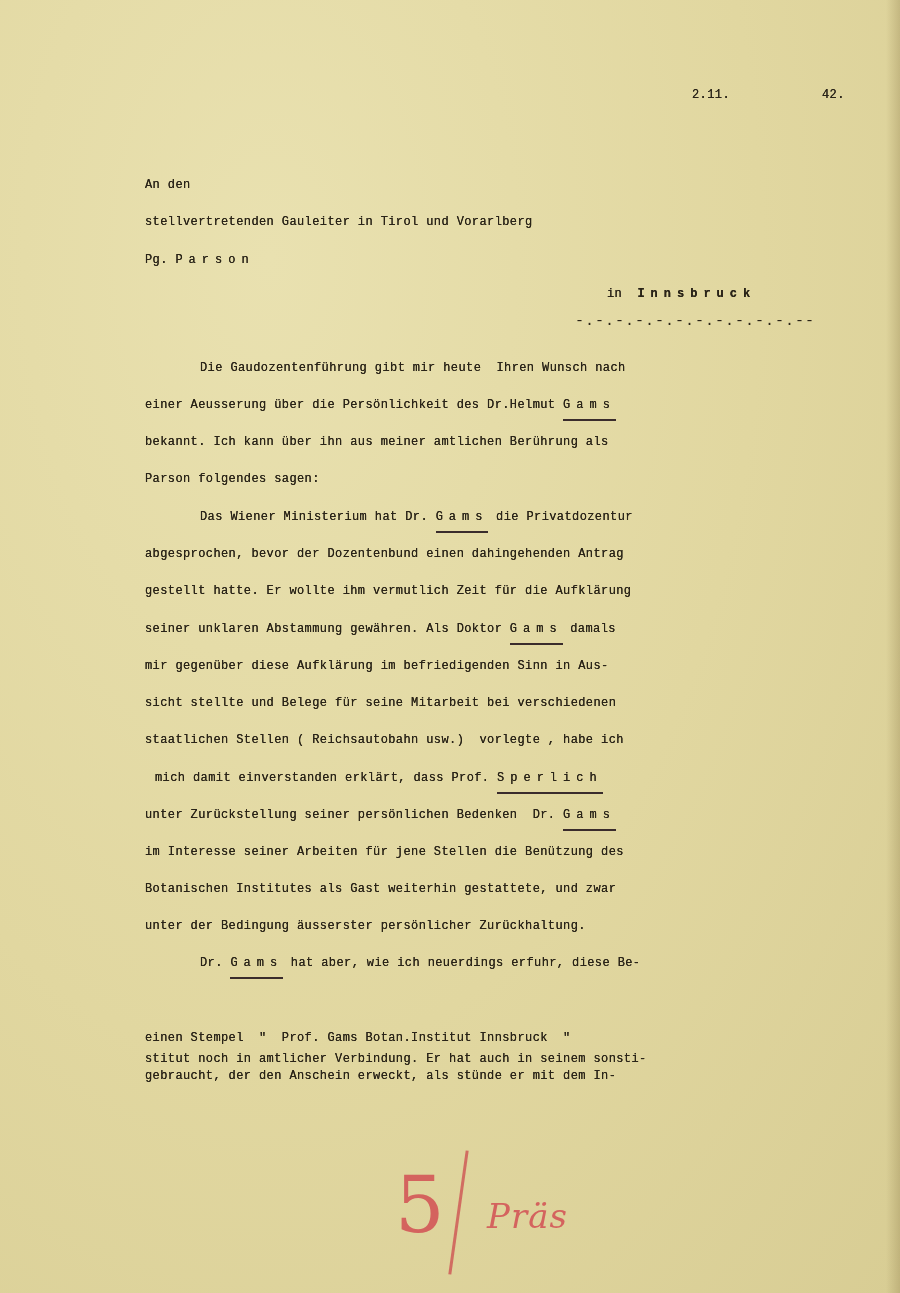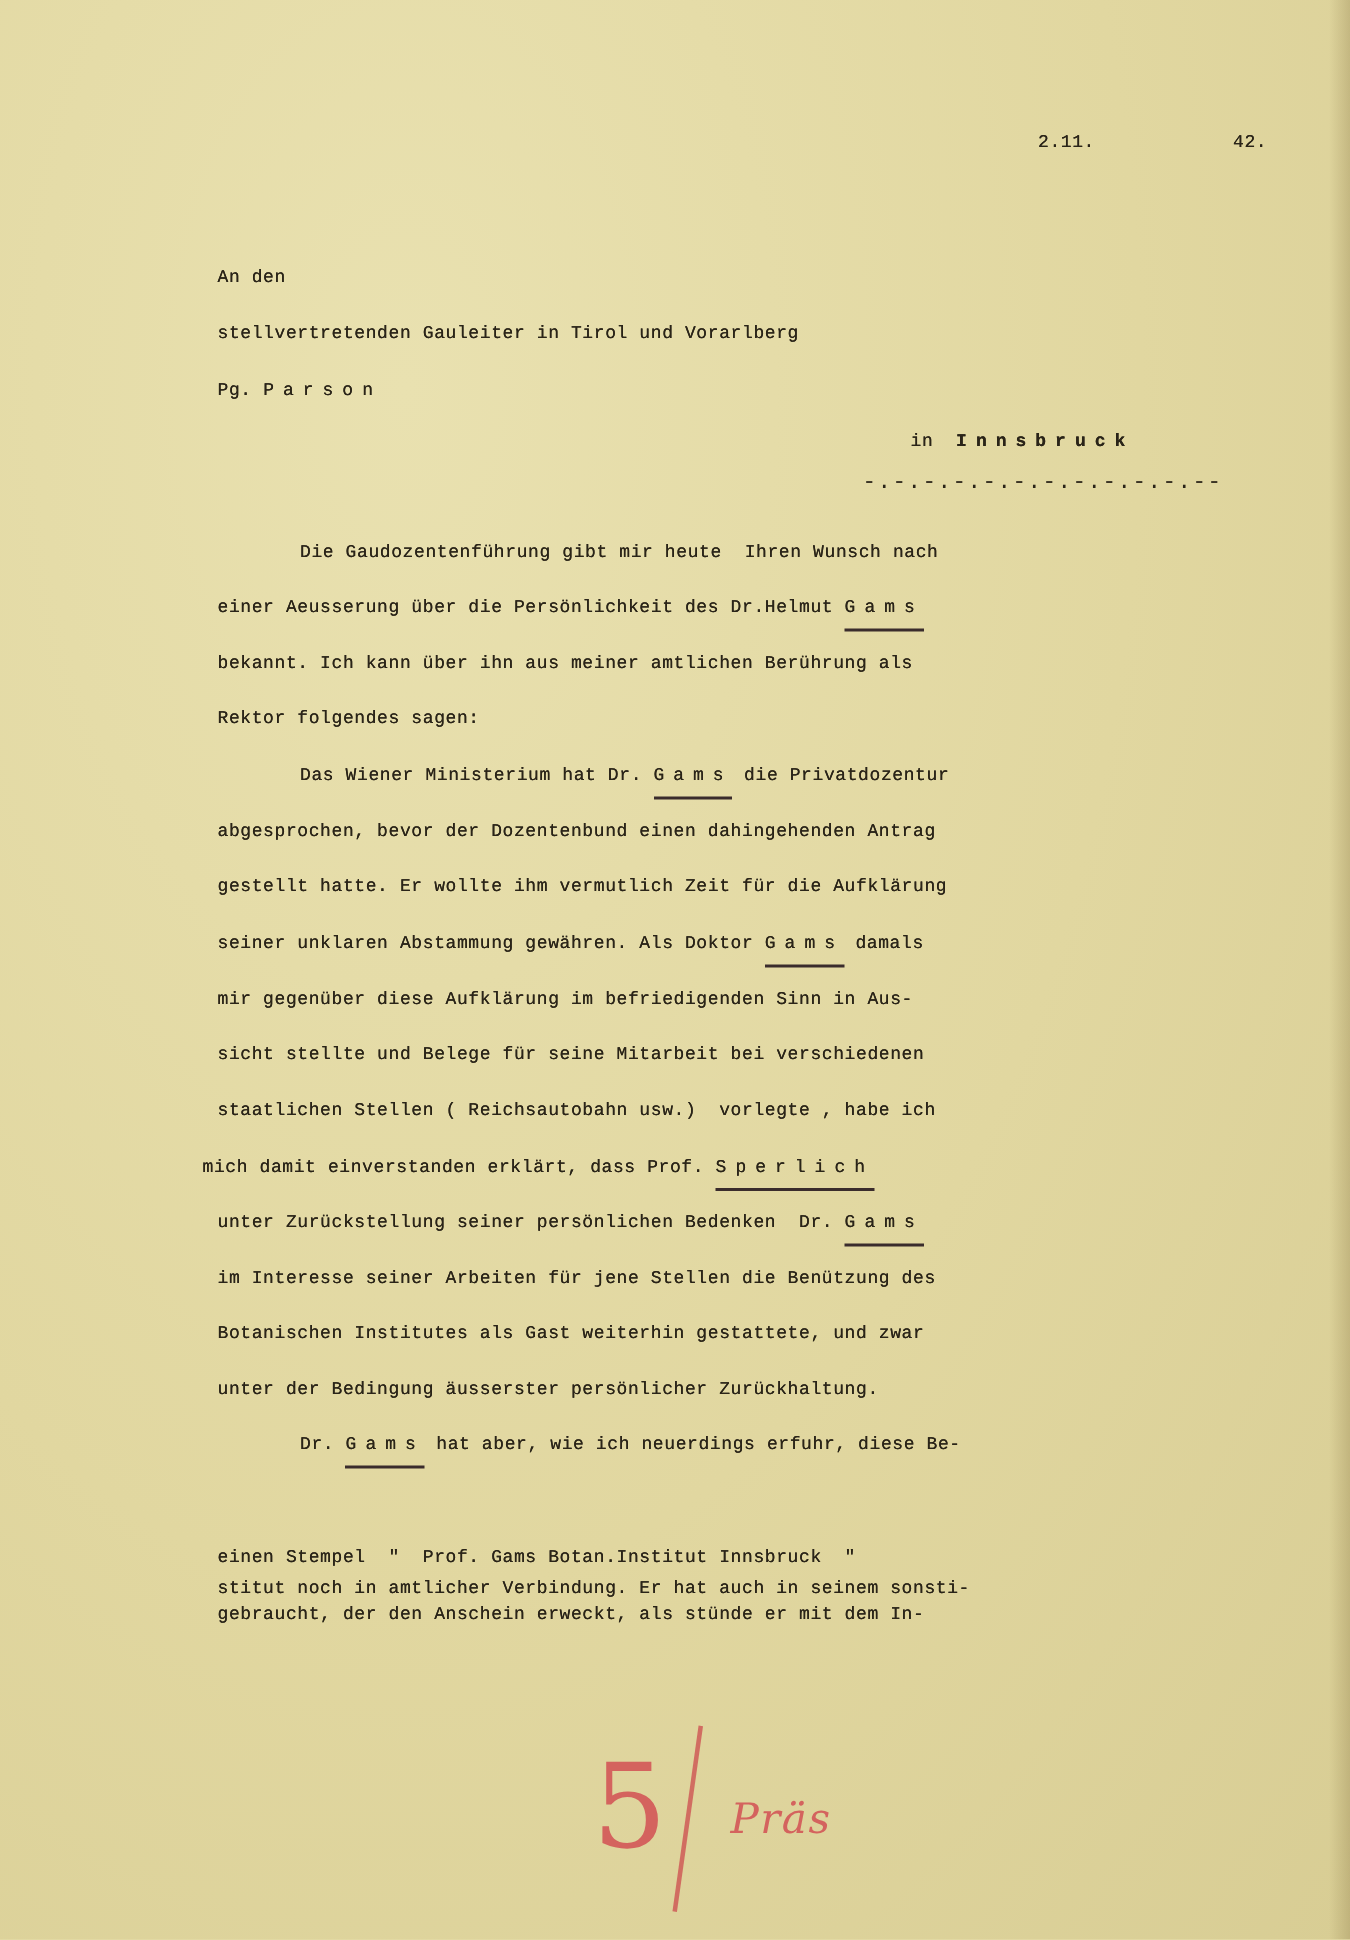--- a/index.html
+++ b/index.html
@@ -27,21 +27,21 @@
   .dashline {
     position: absolute; left: 575px; top: 313px; font-size: 15px;
     letter-spacing: 1px; white-space: pre;
   }
   .annotation {
     position: absolute; left: 395px; top: 1160px; width: 200px; height: 110px;
   }
   .annotation-text {
     position: absolute; left: 92px; top: 36px;
     font-family: "DejaVu Serif", serif; font-style: italic;
-    font-size: 28px; color: #d4635e; letter-spacing: 1px;
+    font-size: 34px; color: #d4635e; letter-spacing: 1px;
   }
   .annotation-number {
     position: absolute; left: 0px; top: 0px;
     font-family: "DejaVu Serif", serif; font-size: 78px;
     color: #d4635e; font-weight: 300;
   }
   .annotation-slash {
     position: absolute; left: 62px; top: -10px; width: 3px; height: 125px;
     background: #cf5b57; transform: rotate(8deg); opacity: 0.85;
   }
@@ -56,30 +56,30 @@
 
   <div class="line" style="left:145px; top:178px;">An den</div>
   <div class="line" style="left:145px; top:215px;">stellvertretenden Gauleiter in Tirol und Vorarlberg</div>
   <div class="line" style="left:145px; top:253px;"><span>Pg.</span> <span class="spaced">Parson</span></div>
   <div class="line" style="left:607px; top:287px;"><span>in</span>  <span class="spaced" style="font-weight:bold;margin-top:20px;">Innsbruck</span></div>
   <div class="dashline">-.-.-.-.-.-.-.-.-.-.-.--</div>
 
   <div class="line" style="left:200px; top:361px;">Die Gaudozentenführung gibt mir heute  Ihren Wunsch nach</div>
   <div class="line" style="left:145px; top:398px;"><span>einer Aeusserung über die Persönlichkeit des Dr.Helmut </span><span class="spaced ul">Gams</span></div>
   <div class="line" style="left:145px; top:435px;">bekannt. Ich kann über ihn aus meiner amtlichen Berührung als</div>
-  <div class="line" style="left:145px; top:472px;">Rektor folgendes sagen:</div>
+  <div class="line" style="left:145px; top:472px;">Parson folgendes sagen:</div>
 
   <div class="line" style="left:200px; top:510px;"><span>Das Wiener Ministerium hat Dr. </span><span class="spaced ul">Gams</span><span> die Privatdozentur</span></div>
   <div class="line" style="left:145px; top:547px;">abgesprochen, bevor der Dozentenbund einen dahingehenden Antrag</div>
   <div class="line" style="left:145px; top:622px;"><span>seiner unklaren Abstammung gewähren. Als Doktor </span><span class="spaced ul">Gams</span><span> damals</span></div>
   <div class="line" style="left:145px; top:584px;">gestellt hatte. Er wollte ihm vermutlich Zeit für die Aufklärung</div>
   <div class="line" style="left:145px; top:659px;">mir gegenüber diese Aufklärung im befriedigenden Sinn in Aus-</div>
   <div class="line" style="left:145px; top:696px;">sicht stellte und Belege für seine Mitarbeit bei verschiedenen</div>
   <div class="line" style="left:145px; top:733px;">staatlichen Stellen ( Reichsautobahn usw.)  vorlegte , habe ich</div>
-  <div class="line" style="left:135px; top:771px;"><span>mich damit einverstanden erklärt, dass Prof. </span><span class="spaced ul">Sperlich</span></div>
+  <div class="line" style="left:155px; top:771px;"><span>mich damit einverstanden erklärt, dass Prof. </span><span class="spaced ul">Sperlich</span></div>
   <div class="line" style="left:145px; top:808px;"><span>unter Zurückstellung seiner persönlichen Bedenken  Dr. </span><span class="spaced ul">Gams</span></div>
   <div class="line" style="left:145px; top:845px;">im Interesse seiner Arbeiten für jene Stellen die Benützung des</div>
   <div class="line" style="left:145px; top:882px;">Botanischen Institutes als Gast weiterhin gestattete, und zwar</div>
   <div class="line" style="left:145px; top:919px;">unter der Bedingung äusserster persönlicher Zurückhaltung.</div>
 
   <div class="line" style="left:200px; top:956px;"><span>Dr. </span><span class="spaced ul">Gams</span><span> hat aber, wie ich neuerdings erfuhr, diese Be-</span></div>
   <div class="line" style="left:145px; top:1031px;">einen Stempel  "  Prof. Gams Botan.Institut Innsbruck  "</div>
   <div class="line" style="left:145px; top:1069px;">gebraucht, der den Anschein erweckt, als stünde er mit dem In-</div>
   <div class="line" style="left:145px; top:1052px;">stitut noch in amtlicher Verbindung. Er hat auch in seinem sonsti-</div>
 

